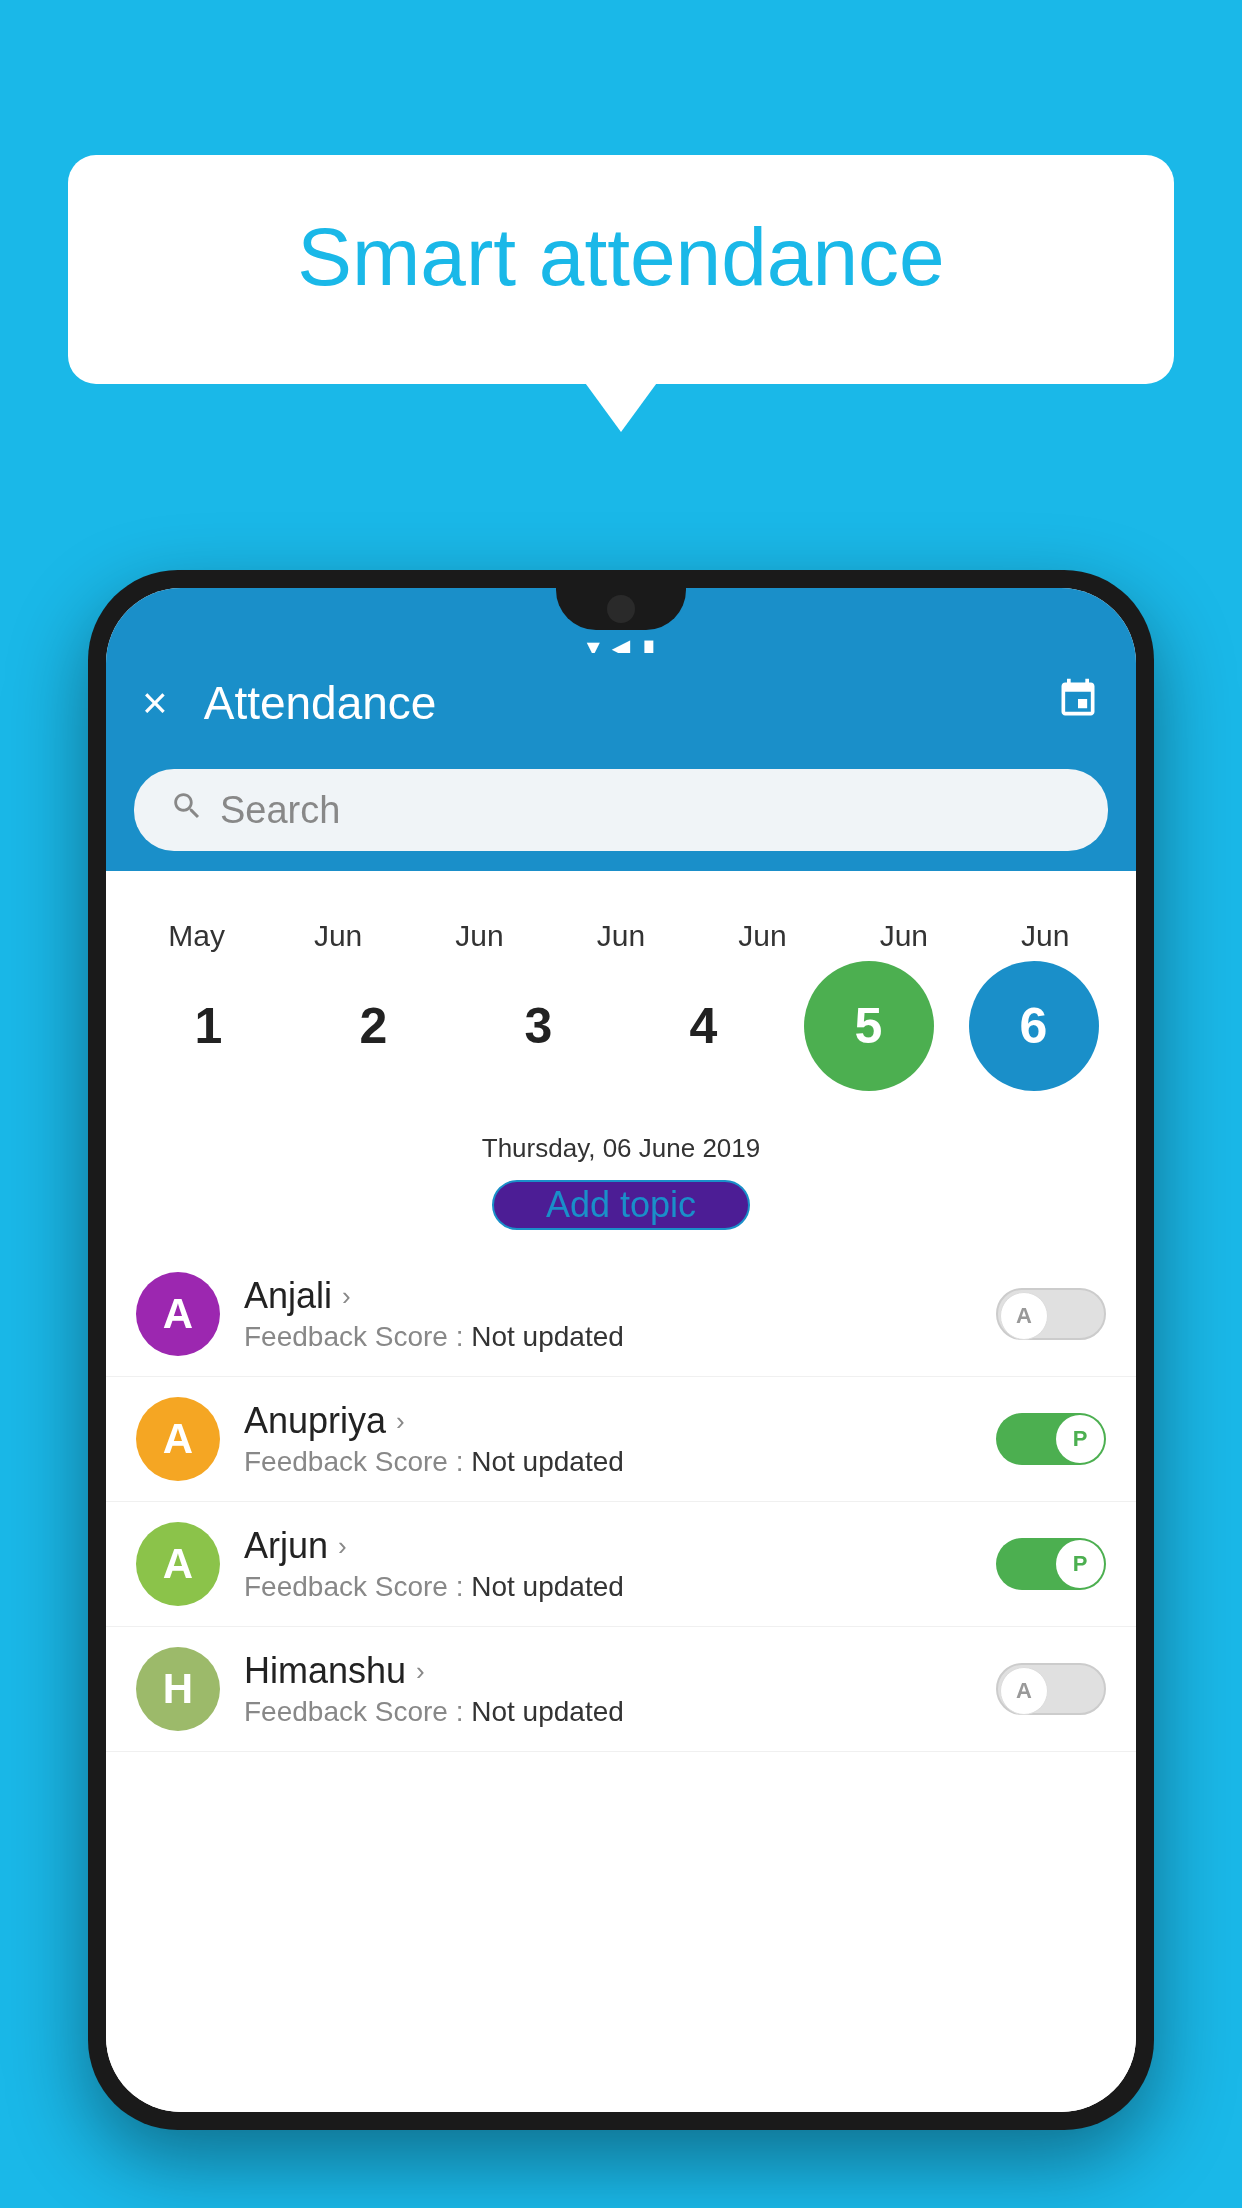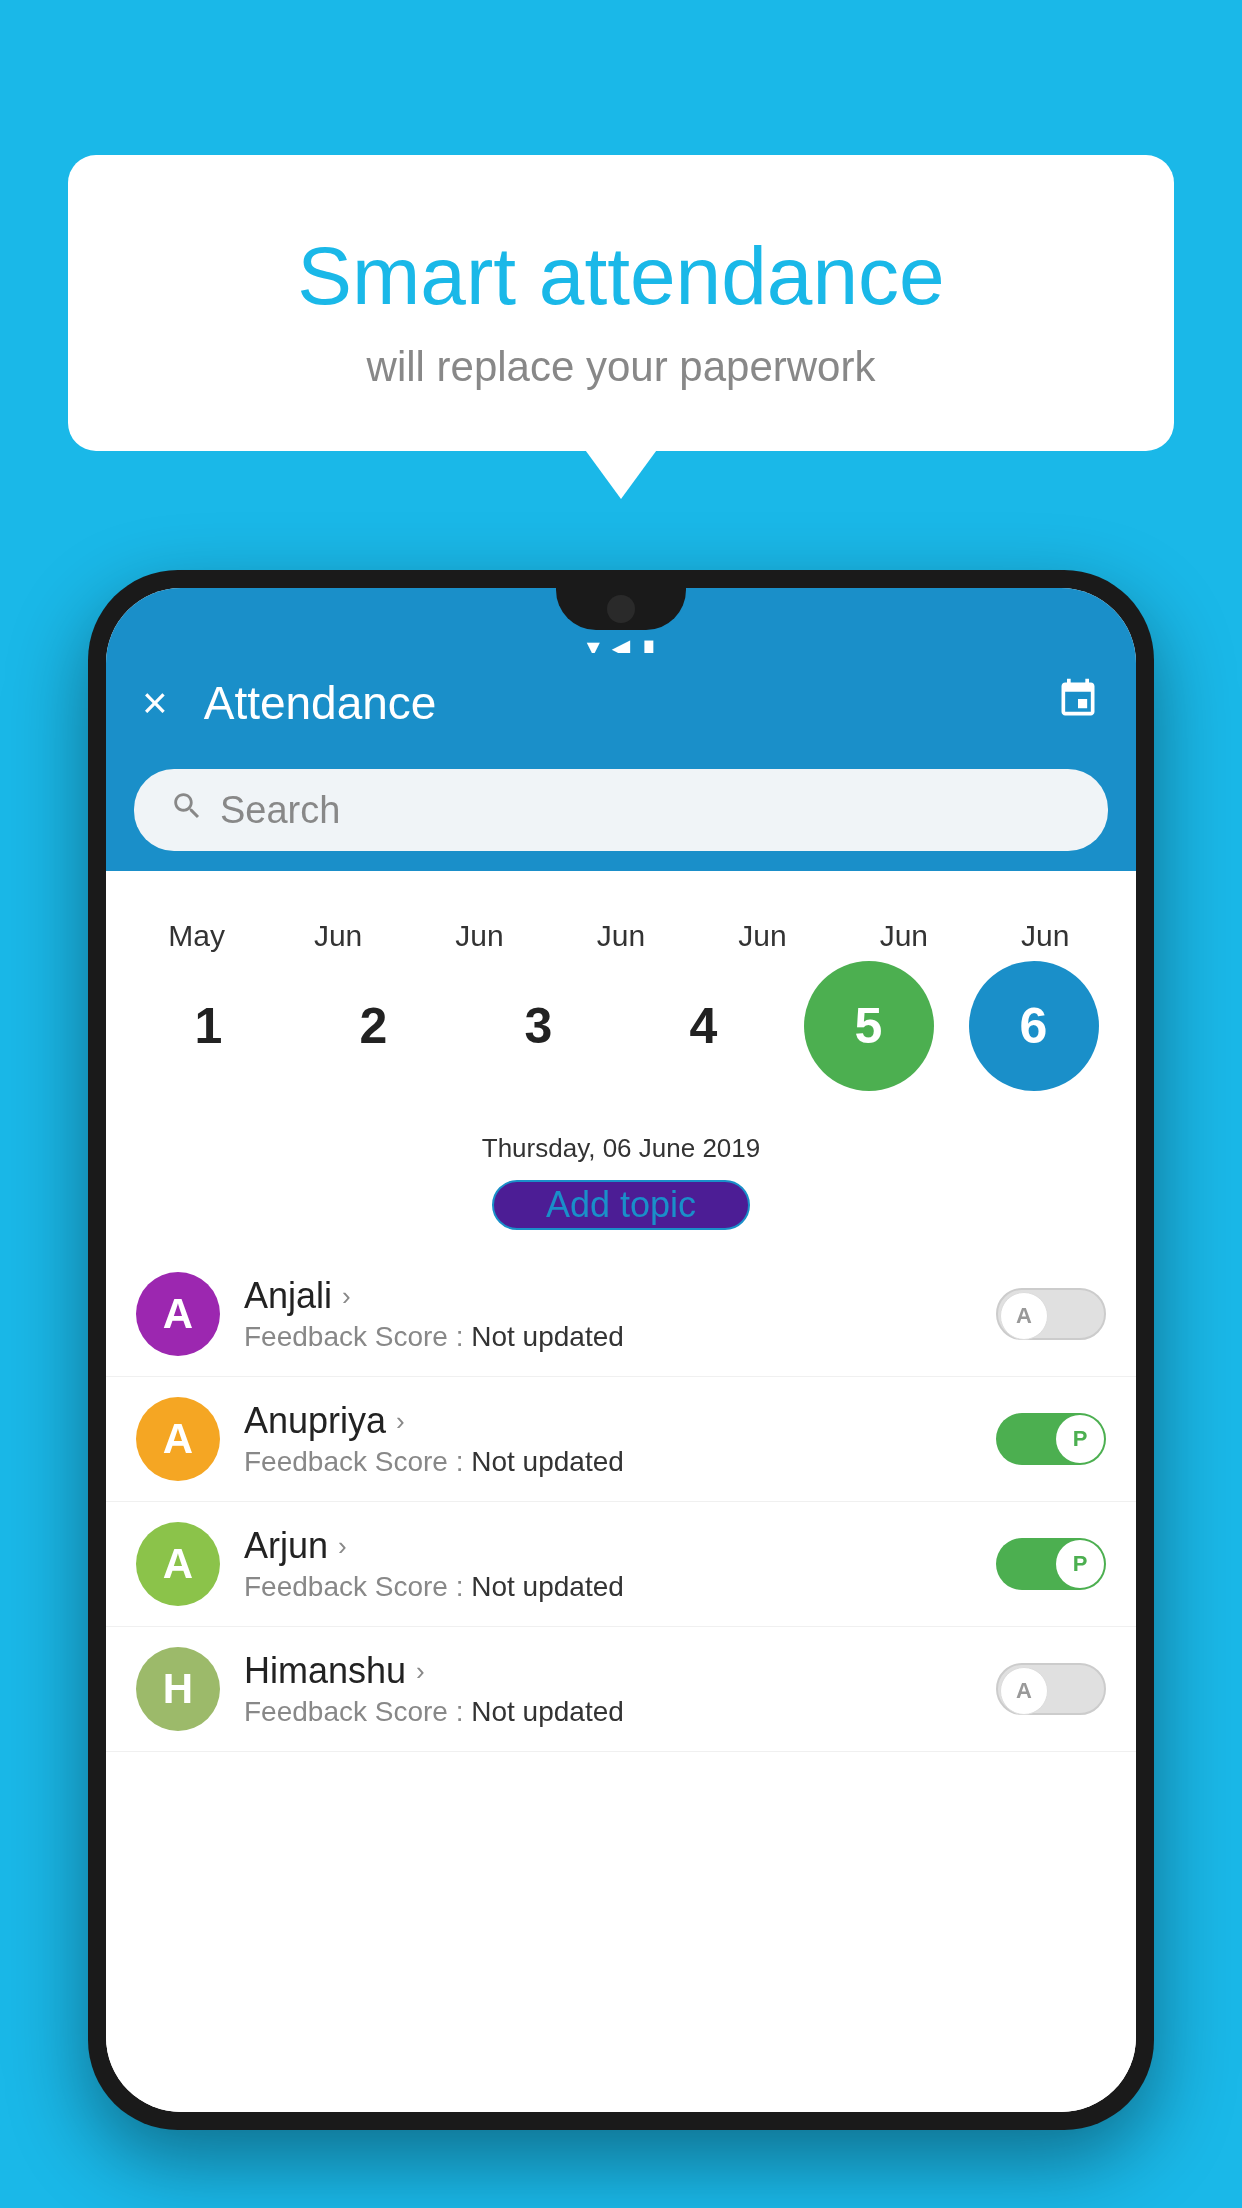--- a/index.html
+++ b/index.html
@@ -17,21 +17,21 @@
     .speech-bubble-container {
       position: absolute;
       top: 155px;
       left: 68px;
       right: 68px;
     }
 
     .speech-bubble {
       background: white;
       border-radius: 28px;
-      padding: 74px 60px 60px;
+      padding: 55px 60px 60px;
       text-align: center;
       position: relative;
     }
 
     .speech-bubble::after {
       content: '';
       position: absolute;
       bottom: -48px;
       left: 50%;
       transform: translateX(-50%);
@@ -382,21 +382,20 @@
       right: 2px;
       color: #4caf50;
     }
   </style>
 </head>
 <body>
 
 <div class="speech-bubble-container">
   <div class="speech-bubble">
     <div class="title">Smart attendance</div>
-    <div class="subtitle">will replace your paperwork</div>
   </div>
 </div>
 
 <div class="phone-wrapper">
   <div class="phone-outer">
 
     <div class="phone-notch">
       <div class="phone-notch-camera"></div>
     </div>
 

